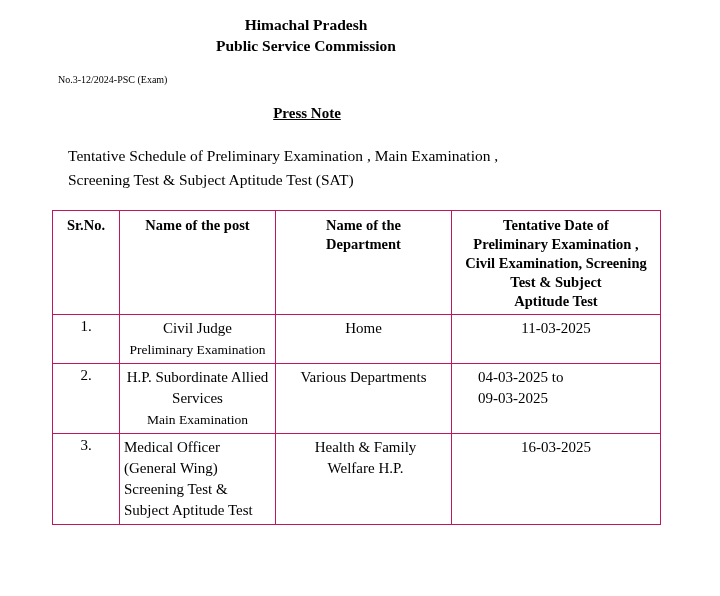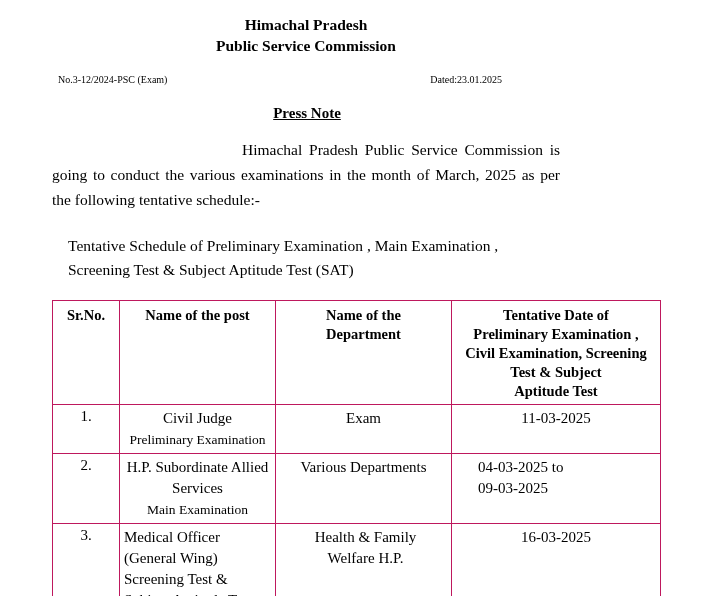--- a/index.html
+++ b/index.html
@@ -137,30 +137,26 @@
 
 <div class="page">
 
   <div class="org-title">
     <div>Himachal Pradesh</div>
     <div>Public Service Commission</div>
   </div>
 
   <div class="ref-row">
     <div class="ref-no">No.3-12/2024-PSC (Exam)</div>
-    <div class="ref-date">Dated:23.01.2025</div>
   </div>
 
   <div class="press-note">
     <span>Press Note</span>
   </div>
 
-  <div class="para">
-    <span class="indent"></span><span>Himachal Pradesh Public Service Commission is going to conduct the various examinations in the month of March, 2025 as per the following tentative schedule:-</span>
-  </div>
 
   <div class="sched-line">Tentative Schedule of Preliminary Examination , Main Examination , Screening Test &amp; Subject Aptitude Test (SAT)</div>
 
   <table class="sched">
     <thead>
       <tr>
         <th class="c0">Sr.No.</th>
         <th class="c1">Name of the post</th>
         <th class="c2">
           <div>Name of the</div>
@@ -175,21 +171,21 @@
         </th>
       </tr>
     </thead>
     <tbody>
       <tr>
         <td class="cell-sr">1.</td>
         <td class="cell-post">
           <span class="l-center">Civil Judge</span>
           <span class="l-center l-small">Preliminary Examination</span>
         </td>
-        <td class="cell-dept">Exam</td>
+        <td class="cell-dept">Home</td>
         <td class="cell-date">11-03-2025</td>
       </tr>
       <tr>
         <td class="cell-sr">2.</td>
         <td class="cell-post">
           <span class="l-center">H.P. Subordinate Allied</span>
           <span class="l-center">Services</span>
           <span class="l-center l-small">Main Examination</span>
         </td>
         <td class="cell-dept">Various Departments</td>

